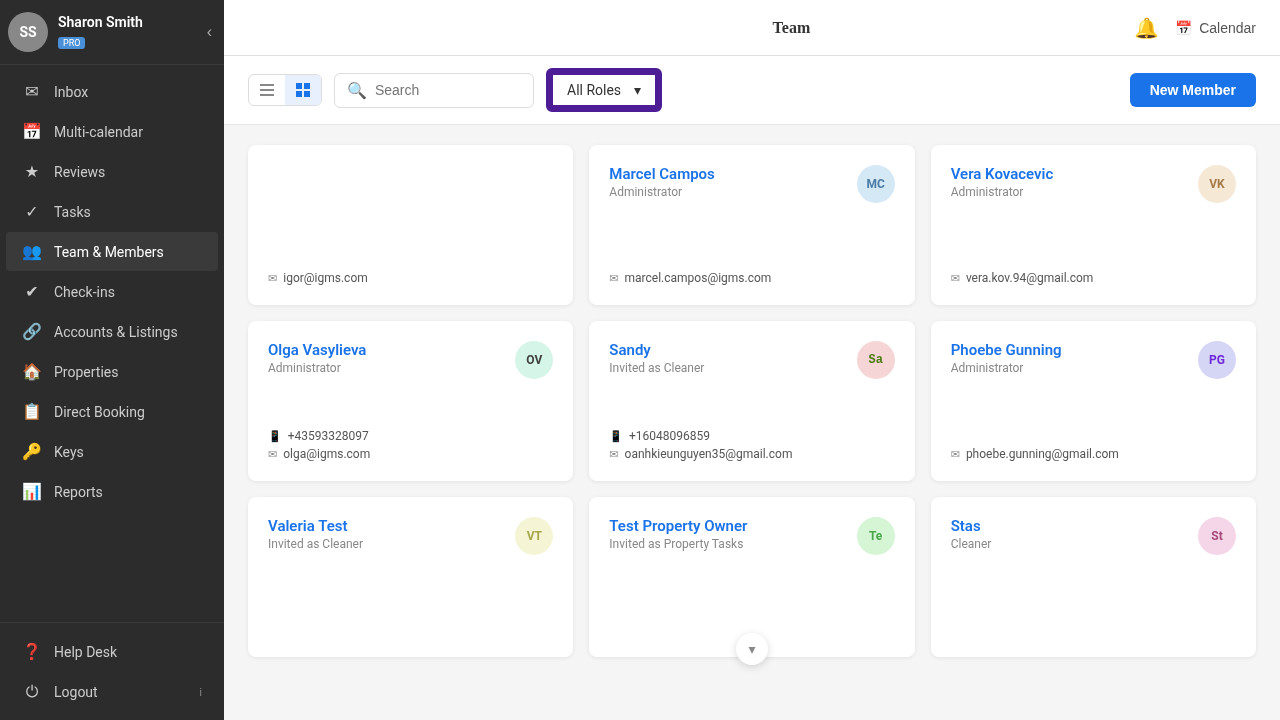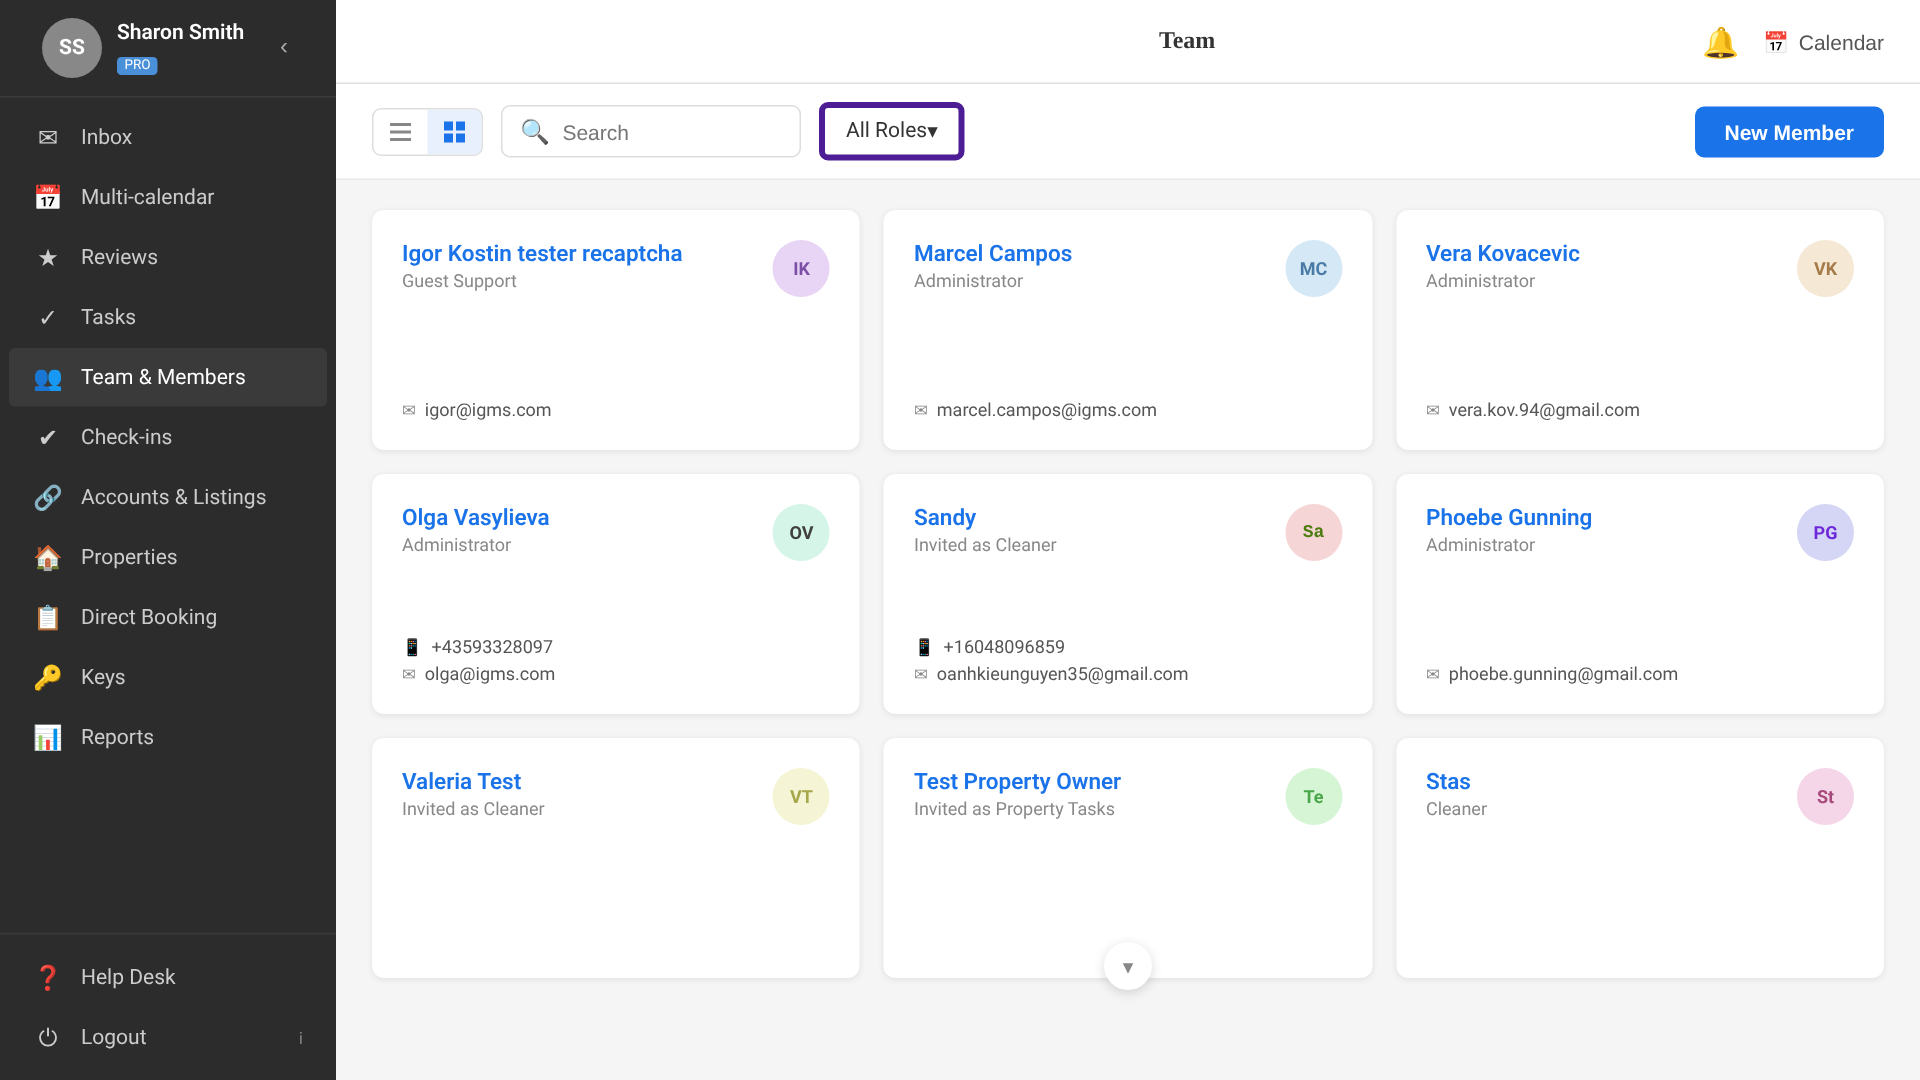--- a/index.html
+++ b/index.html
@@ -11,21 +11,21 @@
       background: #2c2c2c;
       color: #fff;
       display: flex;
       flex-direction: column;
       flex-shrink: 0;
       height: 100%;
     }
     .sidebar-profile {
       display: flex;
       align-items: center;
-      padding: 12px 28px;
+      padding: 12px 8px;
       border-bottom: 1px solid #3a3a3a;
       position: relative;
     }
     .profile-avatar {
       width: 40px;
       height: 40px;
       border-radius: 50%;
       background: #888;
       display: flex;
       align-items: center;
@@ -140,23 +140,23 @@
     .search-box input {
       border: none;
       outline: none;
       font-size: 14px;
       color: #333;
       background: transparent;
       width: 140px;
     }
     .roles-dropdown {
       display: flex;
-      align-items: flex-start;
-      gap: 0;
-      border: 4px solid #4c1d95;
+      align-items: flex-end;
+      gap: 13px;
+      border: 7px solid #4c1d95;
       border-radius: 6px;
       padding: 7px 14px;
       background: #fff;
       cursor: pointer;
       font-size: 14px;
       color: #333;
     }
     .new-member-btn {
       margin-left: auto;
       background: #1a73e8;
@@ -379,27 +379,20 @@
     <div class="roles-dropdown">
       <span>All Roles</span>
       <span>▾</span>
     </div>
     <button class="new-member-btn">New Member</button>
   </div>
 
   <div id="cards-area">
     <div class="cards-grid" id="cards-grid">
     <div class="member-card">
-      <div class="card-header">
-        <div>
-          <div class="card-name">Igor Kostin tester recaptcha</div>
-          <div class="card-role">Guest Support</div>
-        </div>
-        <div class="card-avatar av-ik">IK</div>
-      </div>
       <div class="card-contact">
         <div class="card-contact-row">
               <span class="card-contact-icon">✉</span>
               <span>igor@igms.com</span>
             </div>
       </div>
 
     </div>
         <div class="member-card">
       <div class="card-header">

